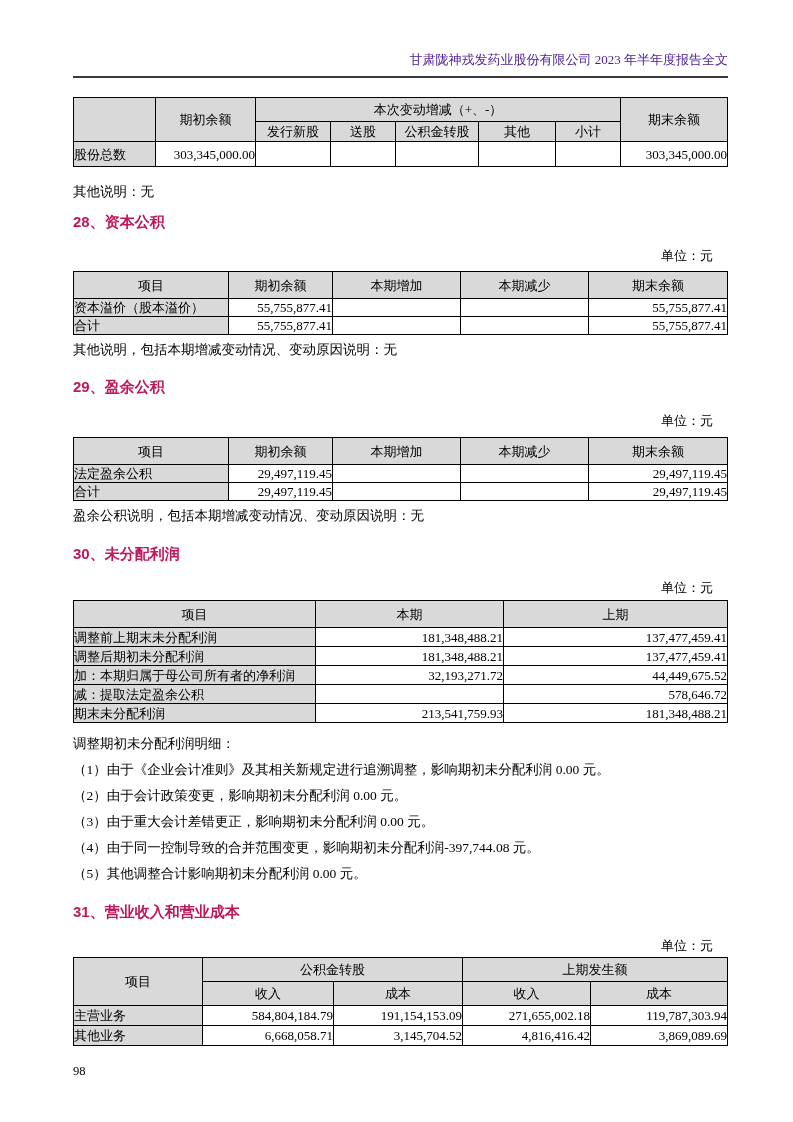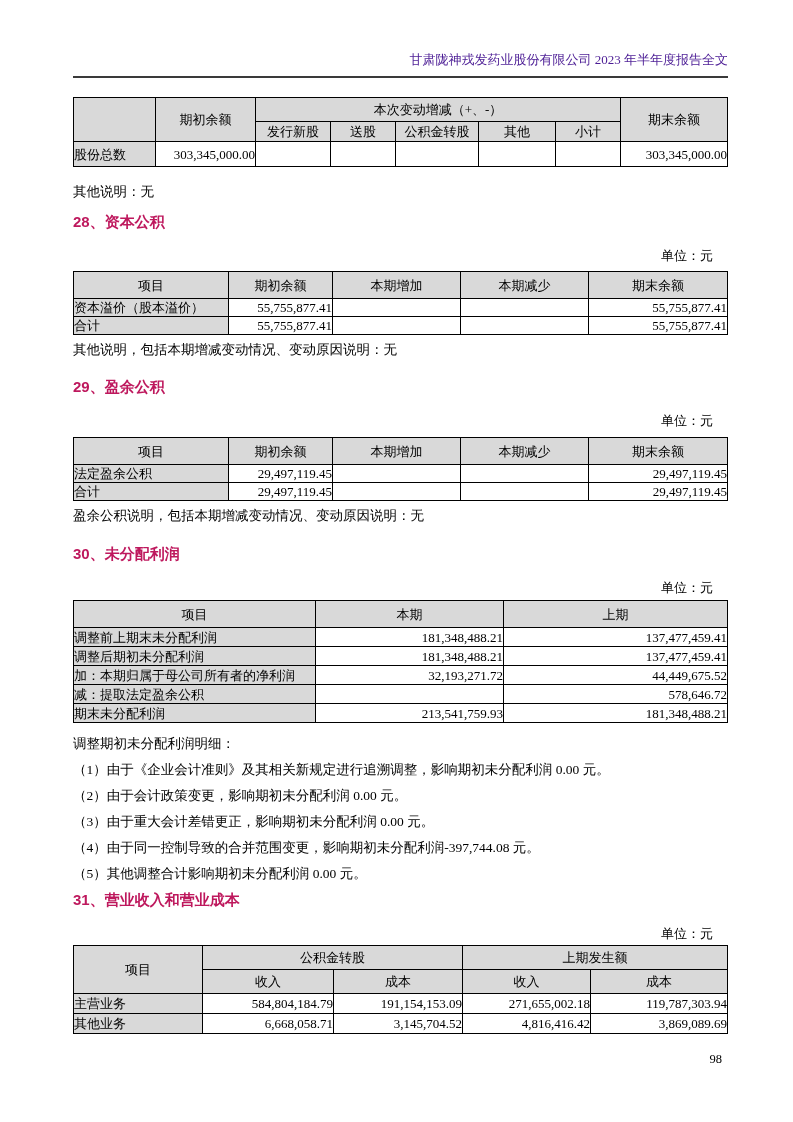--- a/index.html
+++ b/index.html
@@ -55,21 +55,21 @@
     line-height:16px;
     padding-right:15px;
   }
   p.note {
     margin:0;
     font-size:13.5px;
     line-height:18px;
   }
   .notes-block p + p { margin-top:8px; }
   .pagenum {
-    text-align:right;
+    text-align:left;
     font-size:12.5px;
     line-height:16px;
     padding-right:6px;
   }
 </style>
 </head>
 <body>
 
 <div class="page">
 
@@ -232,21 +232,21 @@
 
   <div class="notes-block" style="margin-top:12px">
     <p class="note">调整期初未分配利润明细：</p>
     <p class="note">（1）由于《企业会计准则》及其相关新规定进行追溯调整，影响期初未分配利润 0.00 元。</p>
     <p class="note">（2）由于会计政策变更，影响期初未分配利润 0.00 元。</p>
     <p class="note">（3）由于重大会计差错更正，影响期初未分配利润 0.00 元。</p>
     <p class="note">（4）由于同一控制导致的合并范围变更，影响期初未分配利润-397,744.08 元。</p>
     <p class="note">（5）其他调整合计影响期初未分配利润 0.00 元。</p>
   </div>
 
-  <h2 class="sec" style="margin-top:8px">31、营业收入和营业成本</h2>
+  <h2 class="sec" style="margin-top:20px">31、营业收入和营业成本</h2>
   <div class="unit" style="margin-top:17px">单位：元</div>
   <table class="tbl" style="margin-top:3px">
     <colgroup>
       <col style="width:129px">
         <col style="width:131px">
         <col style="width:129px">
         <col style="width:128px">
         <col>
     </colgroup>
     <tbody>

